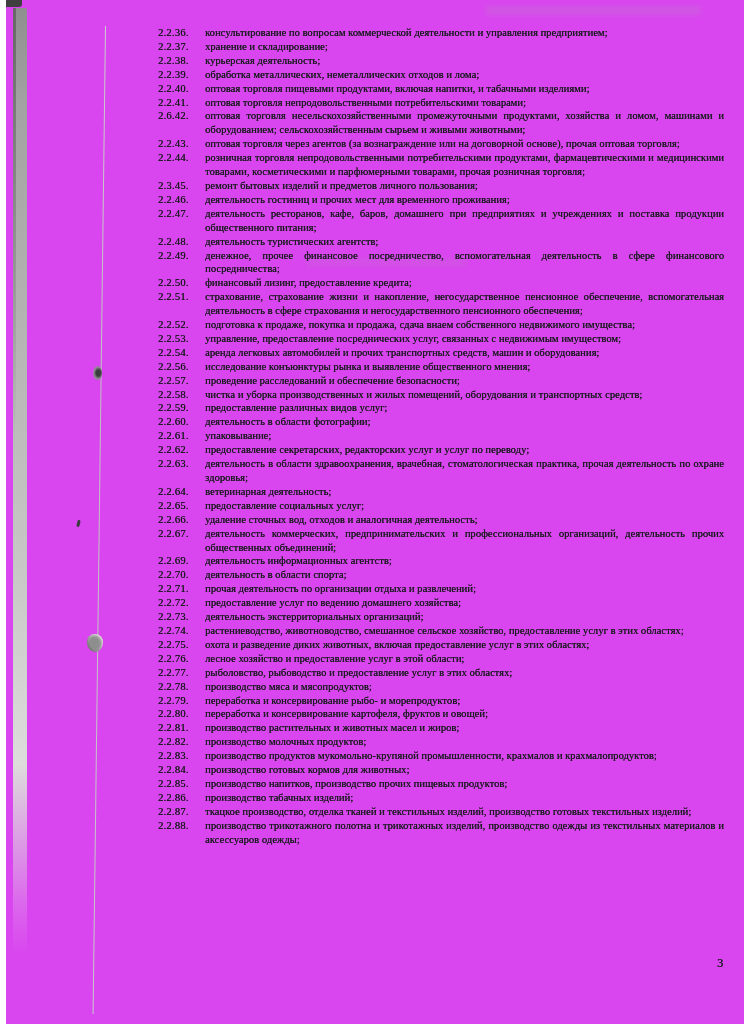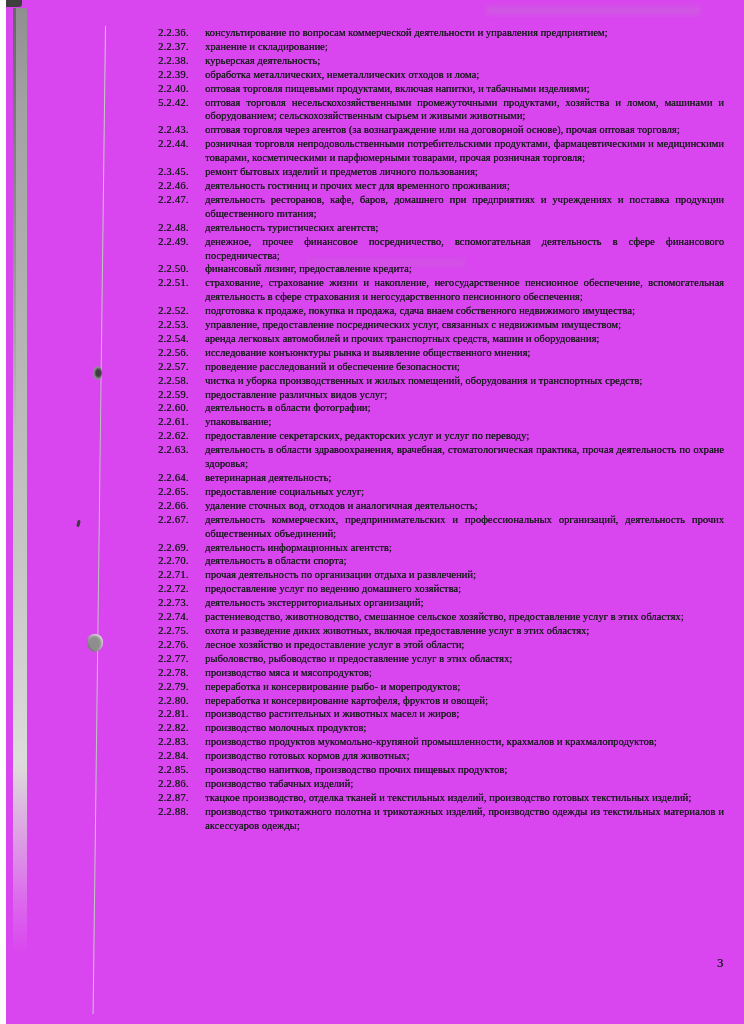--- a/index.html
+++ b/index.html
@@ -142,23 +142,27 @@
   <li class="clause">
     <span class="num">2.2.39.</span>
     <span class="txt">обработка металлических, неметаллических отходов и лома;</span>
   </li>
 
   <li class="clause">
     <span class="num">2.2.40.</span>
     <span class="txt">оптовая торговля пищевыми продуктами, включая напитки, и табачными изделиями;</span>
   </li>
 
-
-  <li class="clause">
-    <span class="num">5.2.42.</span>
+  <li class="clause">
+    <span class="num">2.2.41.</span>
+    <span class="txt">оптовая торговля непродовольственными потребительскими товарами;</span>
+  </li>
+
+  <li class="clause">
+    <span class="num">2.6.42.</span>
     <span class="txt">оптовая торговля несельскохозяйственными промежуточными продуктами, хозяйства и ломом, машинами и оборудованием; сельскохозяйственным сырьем и живыми животными;</span>
   </li>
 
   <li class="clause">
     <span class="num">2.2.43.</span>
     <span class="txt">оптовая торговля через агентов (за вознаграждение или на договорной основе), прочая оптовая торговля;</span>
   </li>
 
   <li class="clause">
     <span class="num">2.2.44.</span>

